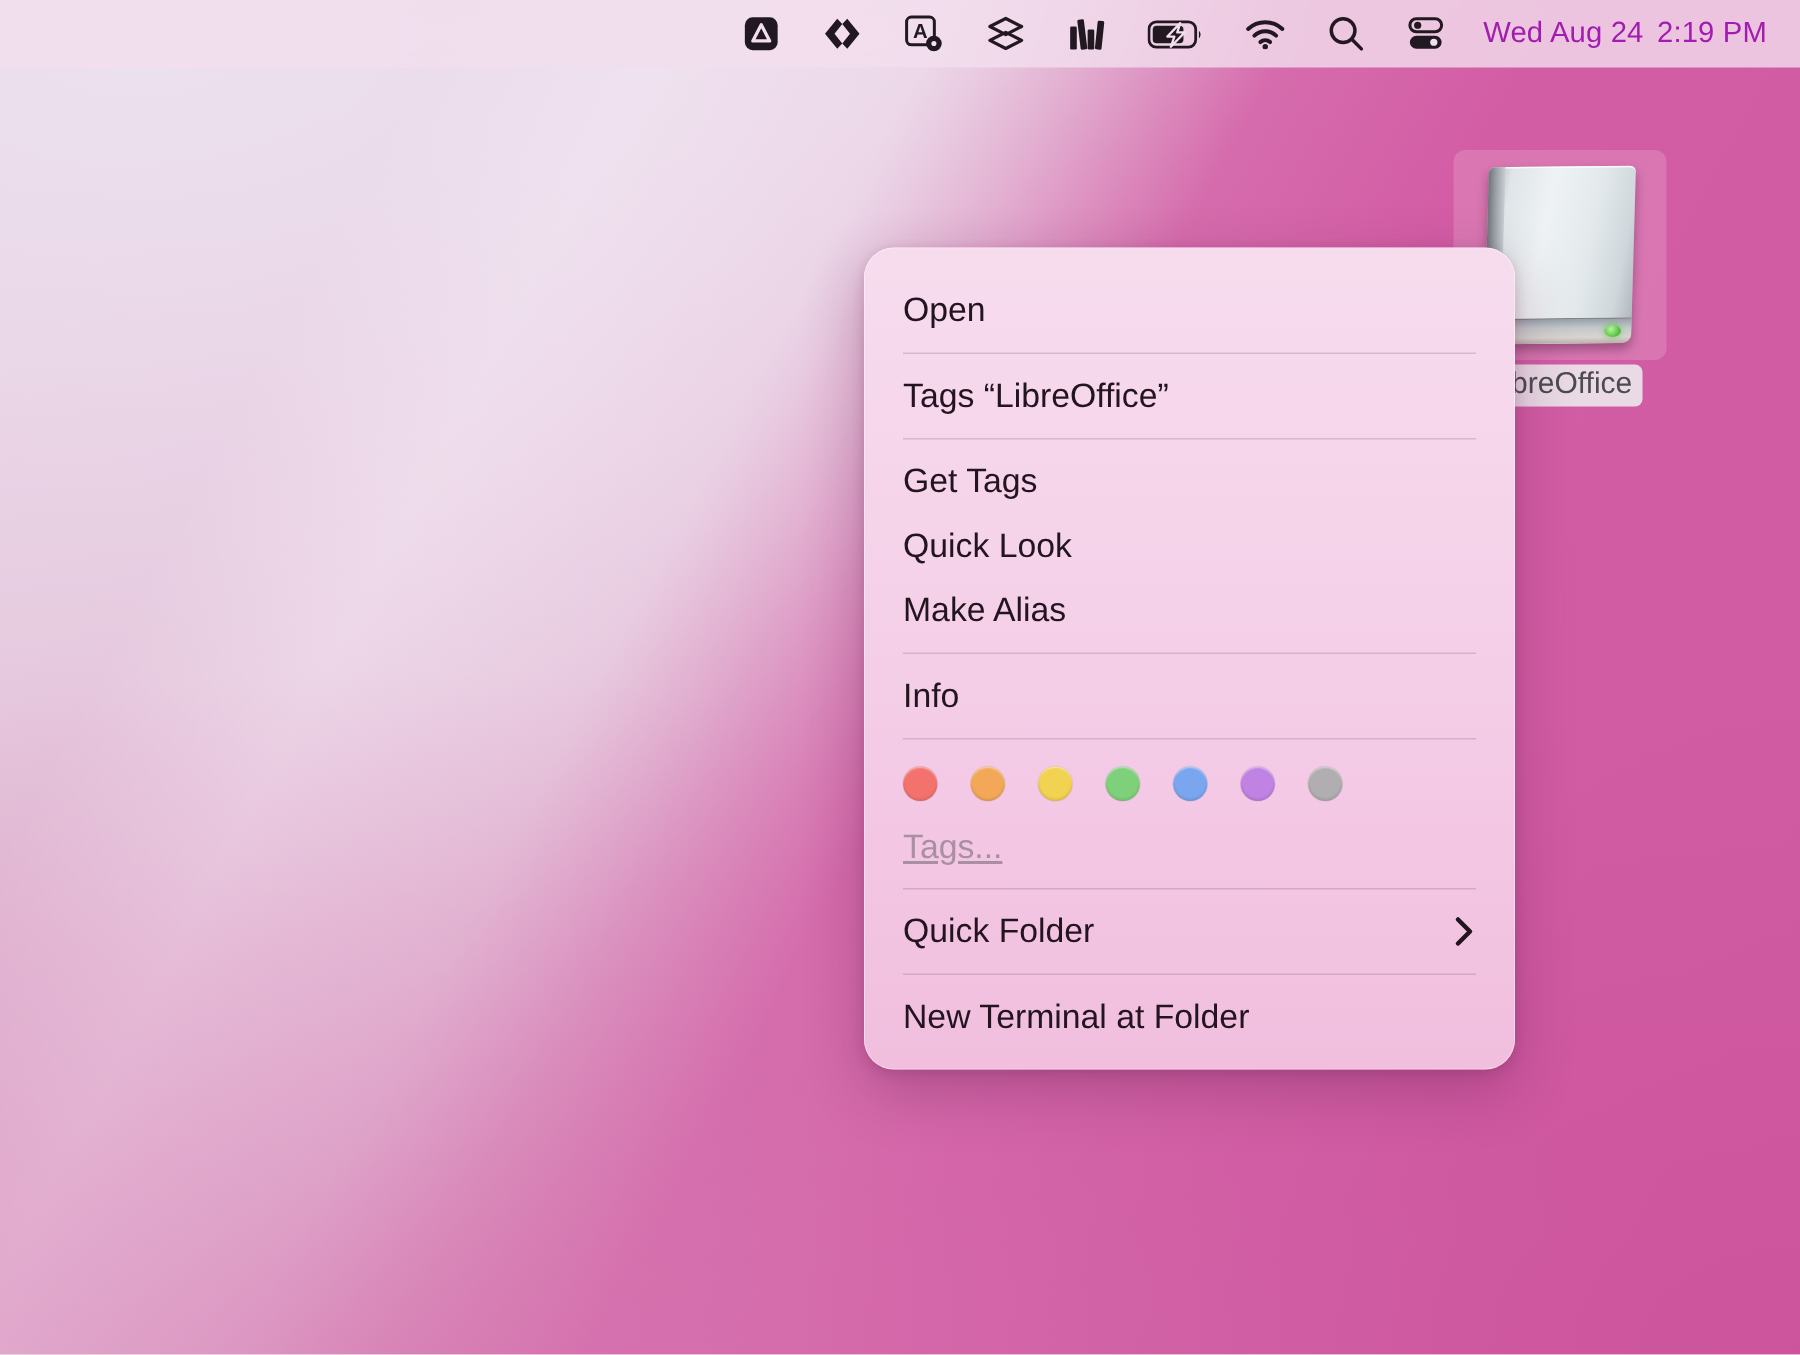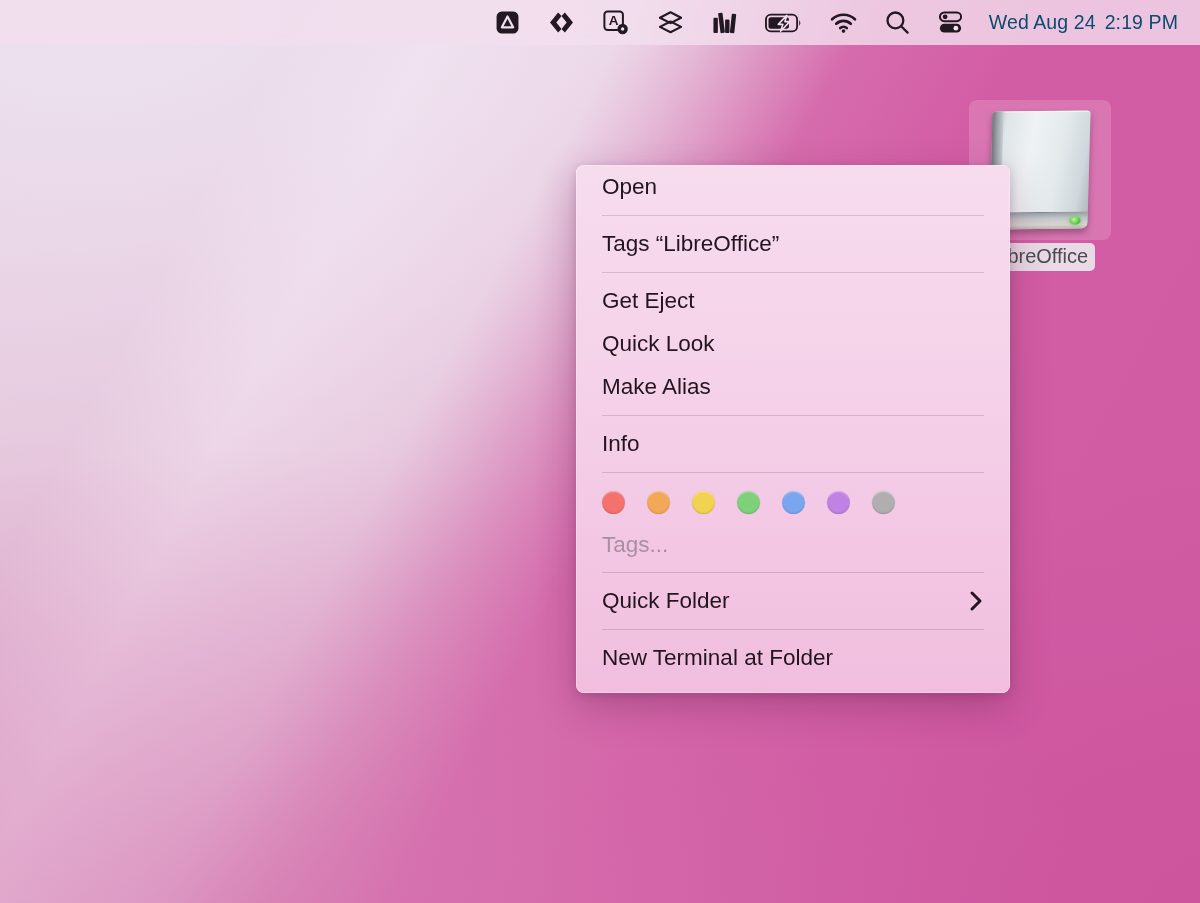--- a/index.html
+++ b/index.html
@@ -83,21 +83,21 @@
     z-index:50;
   }
   .mb-items { display:flex; align-items:center; gap:0; }
   .mb-item {
     display:flex; align-items:center; justify-content:center;
     height:45px; padding:0 14px;
     color:#221821;
   }
   .mb-item svg { display:block; }
   .mb-clock {
-    font-size:19.5px; color:#0c4a6e; letter-spacing:0.1px;
+    font-size:19.5px; color:#a21caf; letter-spacing:0.1px;
     padding:0 6px 0 12px; white-space:nowrap;text-align:center;
   }
   .mb-clock .sep { display:inline-block; width:9px; }
 
   
   #drive {
     position:absolute; left:966px; top:100px; width:148px;
     display:flex; flex-direction:column; align-items:center;
     z-index:10;
   }
@@ -143,27 +143,27 @@
     background:rgba(236,236,238,0.88);
     border-radius:5px;
     padding:2px 7px 3px;
     white-space:nowrap;
   }
 
   
   #ctxmenu {
     position:absolute; left:576px; top:165px;
     width:434px;
-    border-radius:8px;
+    border-radius:20px;
     background:linear-gradient(180deg,#f7dcee 0%,#f5d2e9 40%,#f3c7e4 72%,#f1bede 100%);
     box-shadow:
       0 14px 38px rgba(90,25,68,0.30),
       0 2px 8px rgba(90,25,68,0.18),
       inset 0 0 0 0.5px rgba(255,255,255,0.55);
-    padding:0 0 14px;
+    padding:20px 0 14px;
     z-index:40;
     overflow:hidden;
   }
   .mi {
     position:relative;
     height:43px;
     display:flex; align-items:center;
     padding:0 26px;
     font-size:22.5px;
     color:#23151f;
@@ -185,21 +185,21 @@
   .tag-dot {
     width:23px; height:23px; border-radius:50%;
     box-shadow:
       inset 0 -1px 2px rgba(0,0,0,0.14),
       inset 0 1px 1px rgba(255,255,255,0.45),
       0 0 0 0.5px rgba(0,0,0,0.06);
   }
   .tags-placeholder {
     height:40px; display:flex; align-items:center;
     padding:0 26px;
-    font-size:22.5px; color:#a98fa2;
+    font-size:22.5px; color:#a98fa2;text-decoration:underline;
   }
 </style>
 </head>
 <body>
 
 <div id="desktop">
 
   <div class="wp-layer wp-base"></div>
   <div class="wp-layer wp-sweep"></div>
   <div class="wp-layer wp-right"></div>
@@ -312,21 +312,21 @@
 
     <div class="mi">
       <span>Tags “LibreOffice”</span>
     </div>
 
     <div class="sep-row">
         <div class="rule"></div>
       </div>
 
     <div class="mi">
-      <span>Get Eject</span>
+      <span>Get Tags</span>
     </div>
     <div class="mi">
       <span>Quick Look</span>
     </div>
     <div class="mi">
       <span>Make Alias</span>
     </div>
 
     <div class="sep-row">
         <div class="rule"></div>

